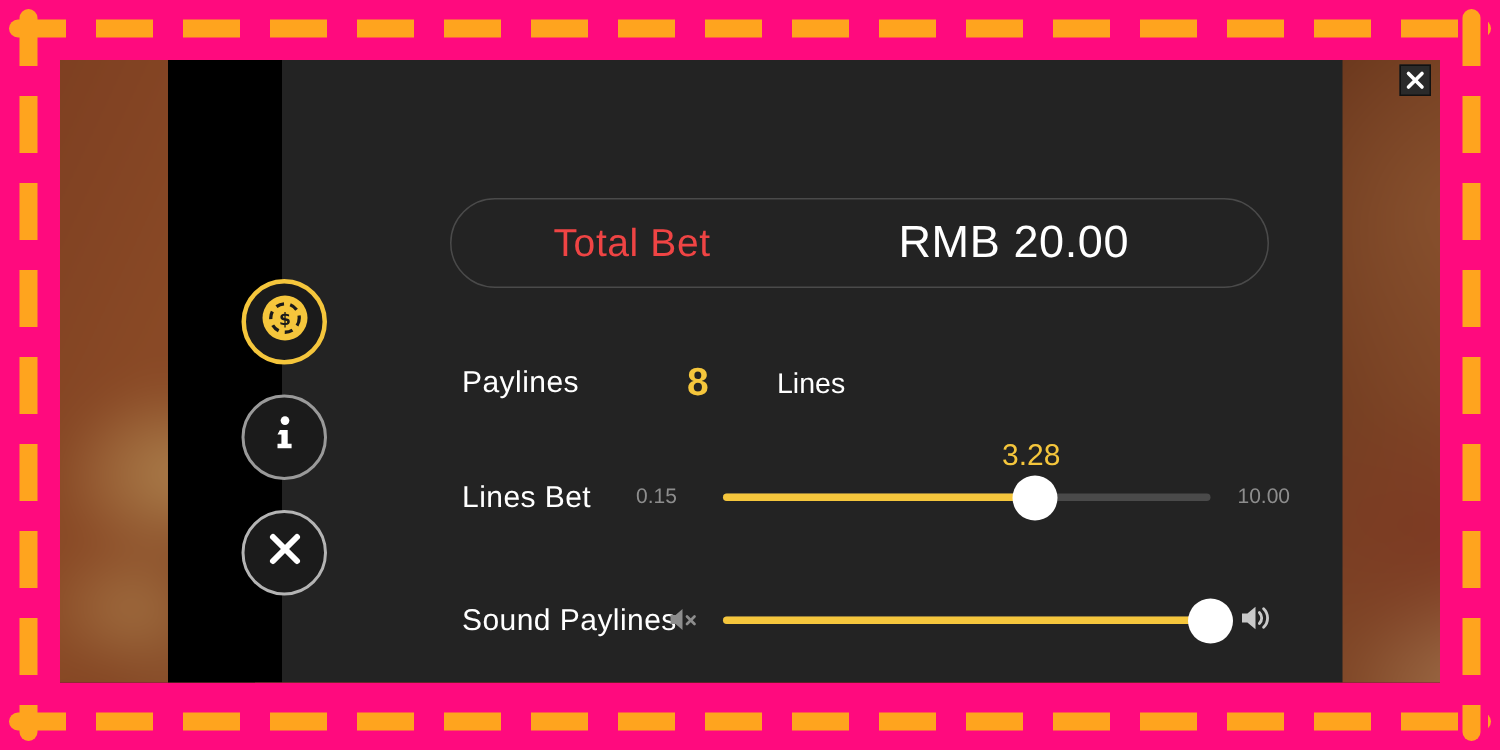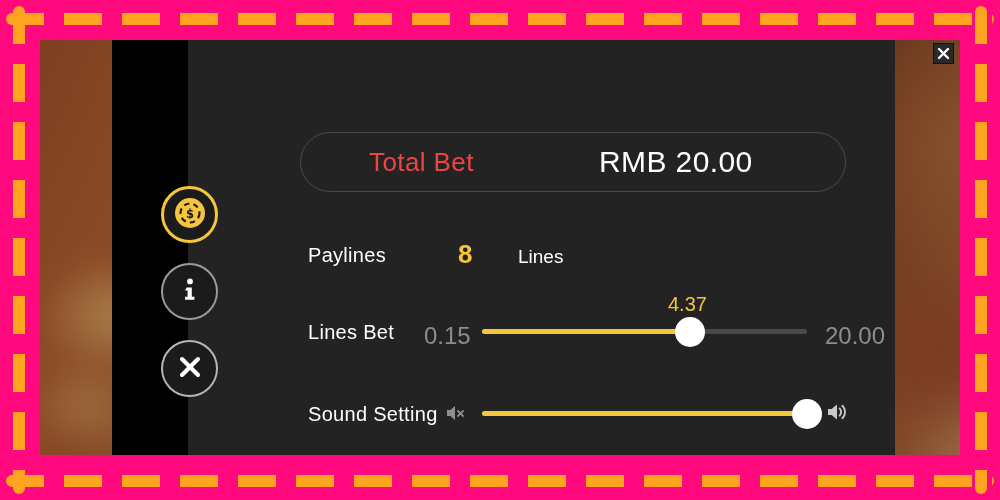--- a/index.html
+++ b/index.html
@@ -214,21 +214,21 @@
     background-clip: text;
     color: transparent;
     -webkit-text-fill-color: transparent;
     opacity: 0.92;
   }
 
   
   .slider-min, .slider-max {
     position: absolute;
     color: #8d8d8d;
-    font-size: 24px;
+    font-size: 14px;
     z-index: 4;
   }
   #linebet-min { left: 384px; top: 282px; }
   #linebet-max { left: 785px; top: 282px; }
 
   .slider-track {
     position: absolute;
     height: 5px;
     border-radius: 3px;
     background: #4a4a4a;
@@ -343,27 +343,27 @@
       <span class="tb-value">RMB 20.00</span>
     </div>
 
     <span class="row-label" id="paylines-label">Paylines</span>
     <span class="paylines-count">8</span>
     <span class="paylines-unit">Lines</span>
 
 
     <span class="row-label" id="linebet-label">Lines Bet</span>
     <span class="slider-min" id="linebet-min">0.15</span>
-    <span class="slider-max" id="linebet-max">20.00</span>
+    <span class="slider-max" id="linebet-max">10.00</span>
     <div class="slider-track" id="linebet-track"></div>
     <div class="slider-fill" id="linebet-fill"></div>
     <div class="slider-thumb" id="linebet-thumb"></div>
-    <span class="slider-current">4.37</span>
-
-    <span class="row-label" id="sound-label">Sound Setting</span>
+    <span class="slider-current">3.28</span>
+
+    <span class="row-label" id="sound-label">Sound Paylines</span>
     <span class="snd-icon" id="mute-icon">
       <svg width="26" height="22" viewBox="0 0 26 22">
         <path d="M3 8 h3.4 L11 4 v14 L6.4 14 H3 z" fill="#8d8d8d"></path>
         <line x1="14" y1="9" x2="19" y2="14" stroke="#8d8d8d" stroke-width="1.8" stroke-linecap="round"></line>
         <line x1="19" y1="9" x2="14" y2="14" stroke="#8d8d8d" stroke-width="1.8" stroke-linecap="round"></line>
       </svg>
     </span>
     <div class="slider-track" id="sound-track"></div>
     <div class="slider-fill" id="sound-fill"></div>
     <div class="slider-thumb" id="sound-thumb"></div>

